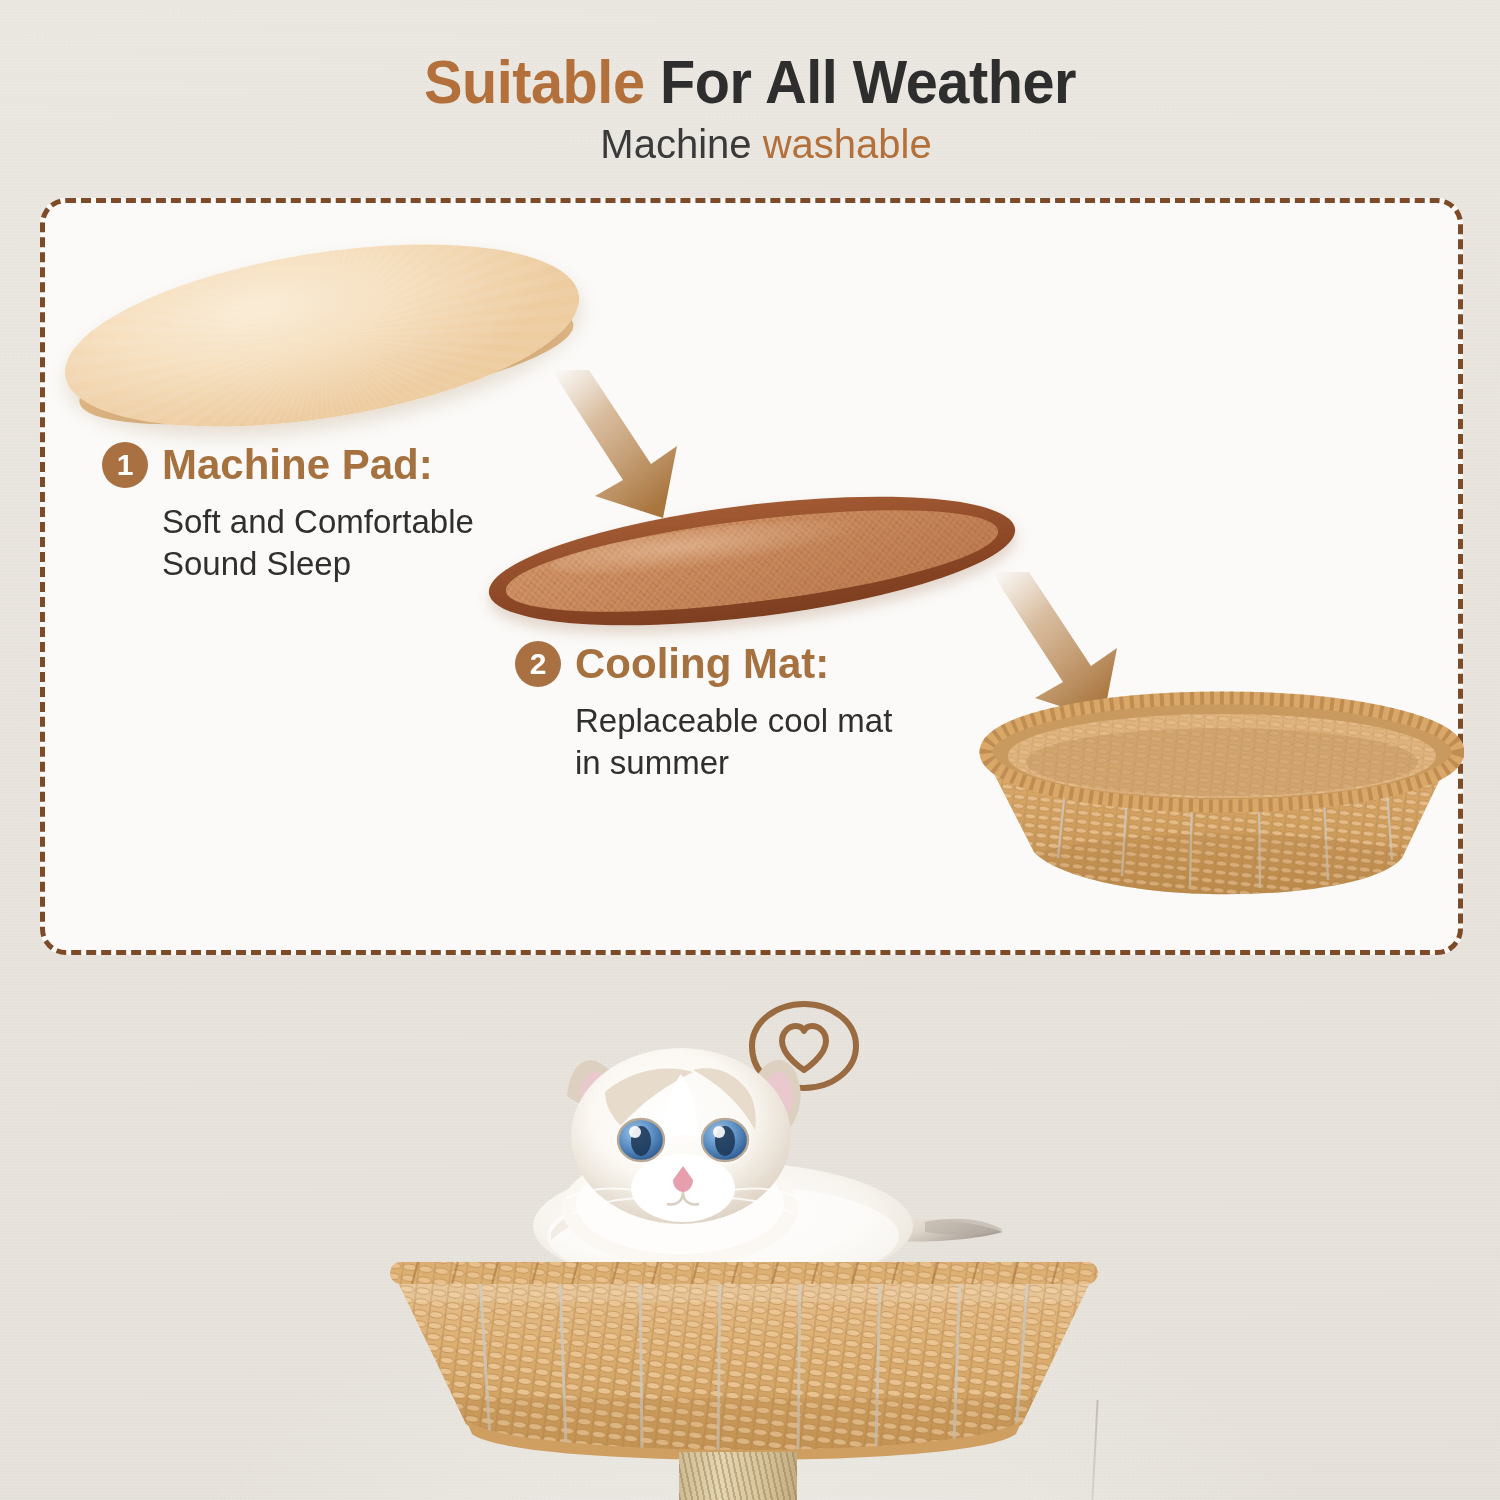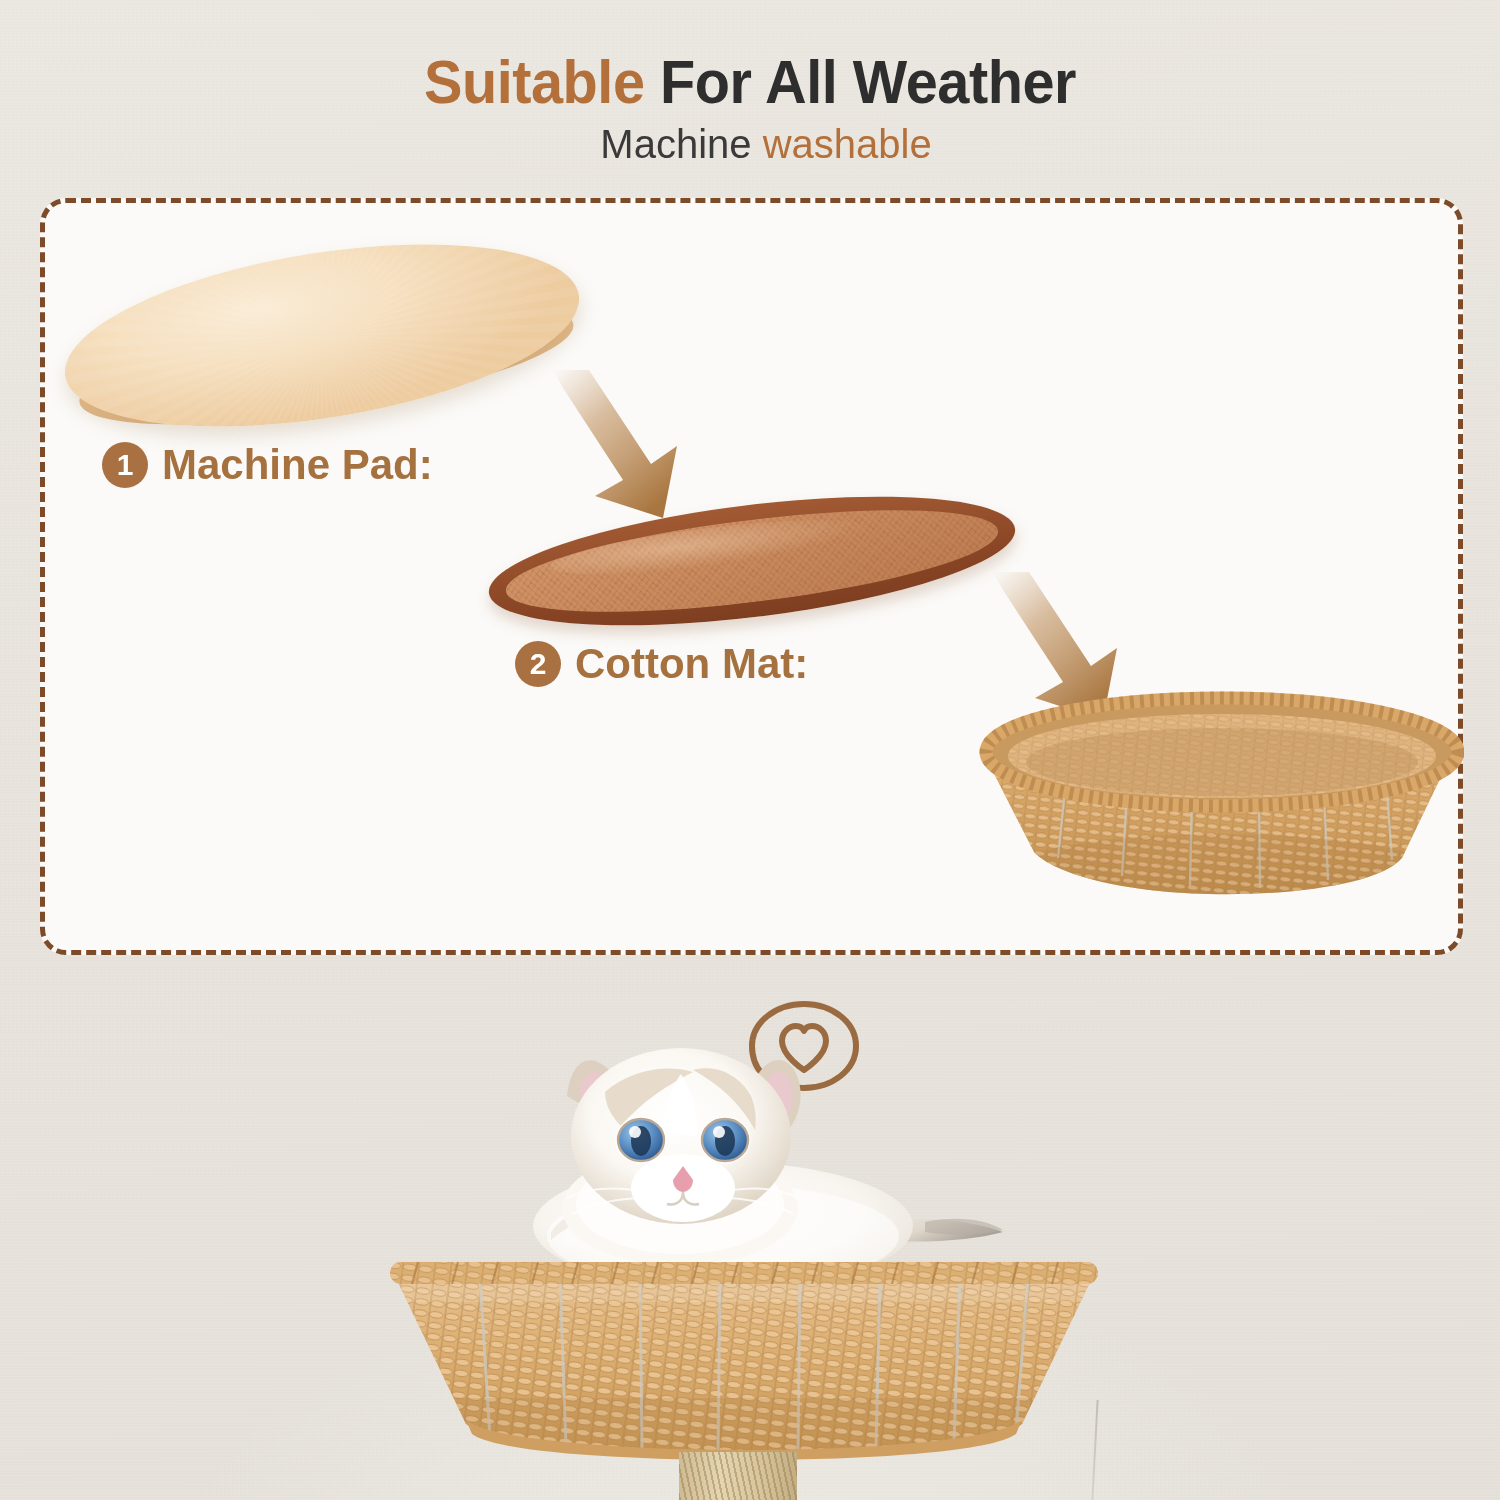--- a/index.html
+++ b/index.html
@@ -374,20 +374,24 @@
 </svg>
 
 <div class="post"></div>
 <div class="string"></div>
 
 <div class="callout" style="left:102px; top:441px;">
   <div class="title-row">
     <div class="num">1</div>
     <div class="ctitle">Machine Pad:</div>
   </div>
+  <div class="cbody">Soft and Comfortable
+Sound Sleep</div>
 </div>
 
 <div class="callout" style="left:515px; top:640px;">
   <div class="title-row">
     <div class="num">2</div>
-    <div class="ctitle">Cotton Mat:</div>
+    <div class="ctitle">Cooling Mat:</div>
   </div>
+  <div class="cbody">Replaceable cool mat
+in summer</div>
 </div>
 
 </body></html>

